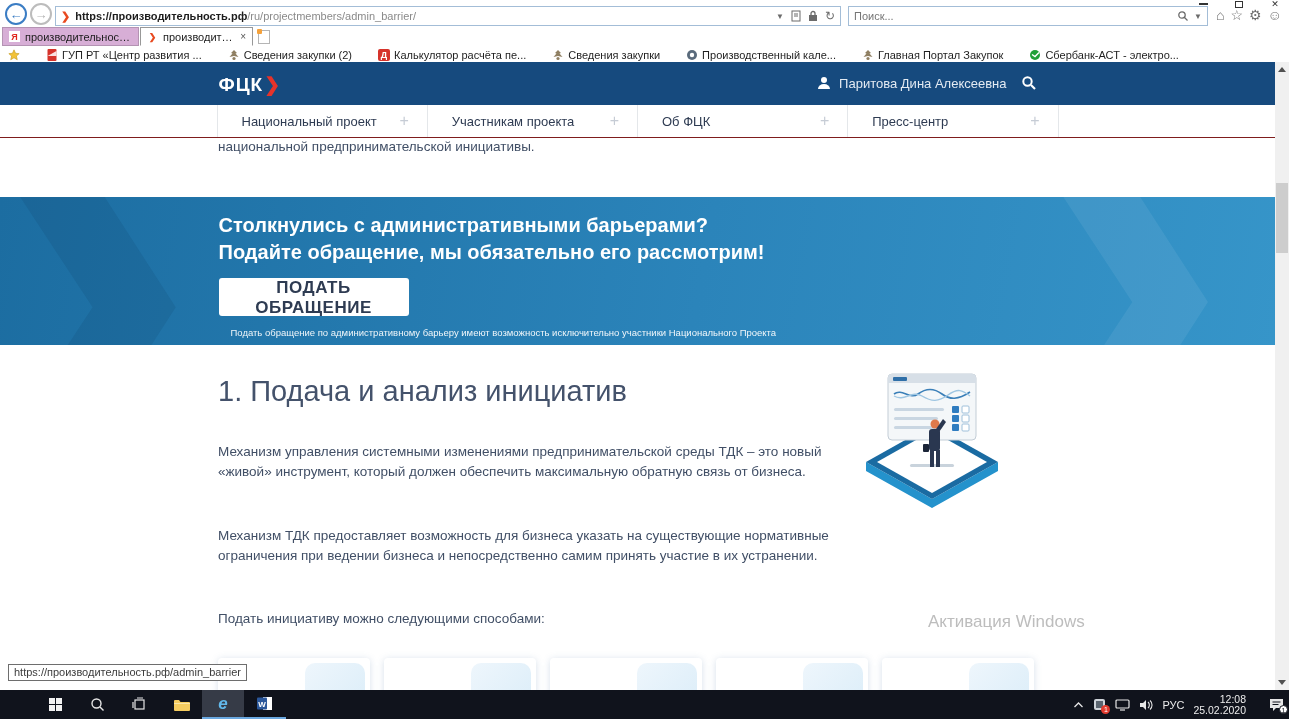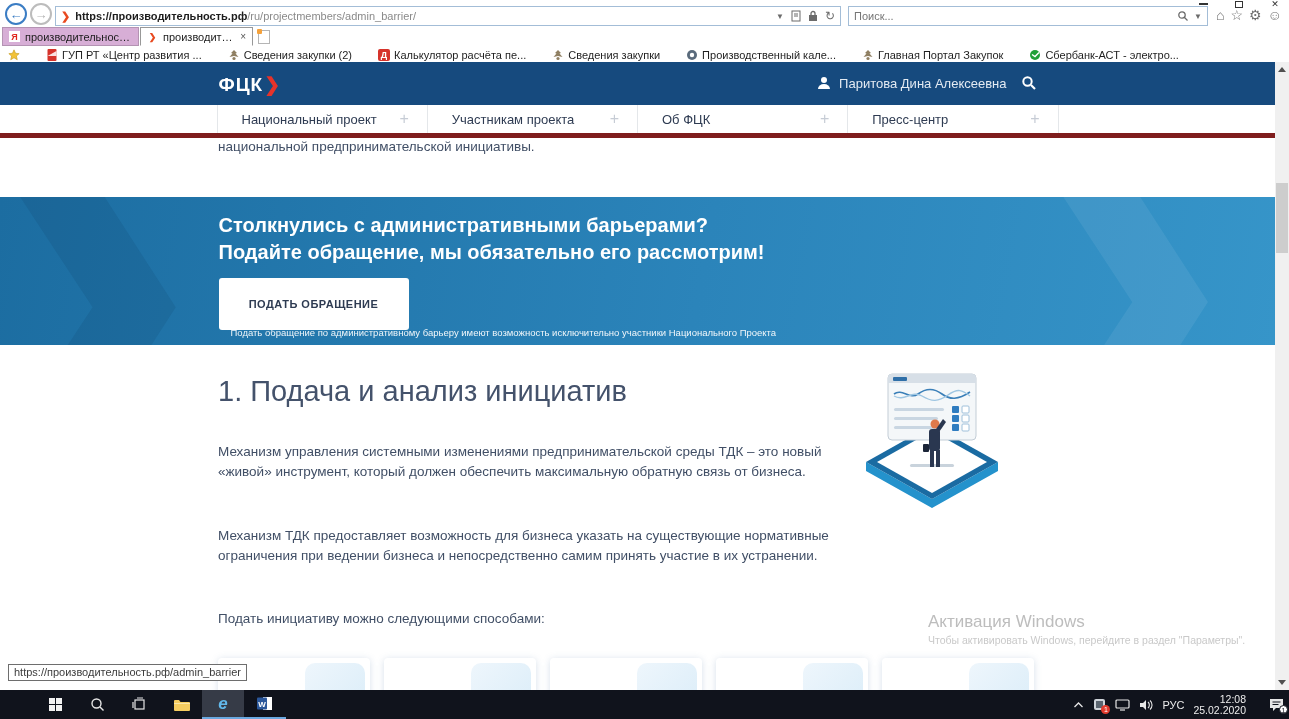--- a/index.html
+++ b/index.html
@@ -61,35 +61,35 @@
   .tri-down { width:0; height:0; border-left:4px solid transparent; border-right:4px solid transparent; border-top:5px solid #505050; }
   .vs-thumb { position:absolute; left:1px; top:121px; width:12px; height:70px; background:#cdcdcd; }
 
   .site-header { position:absolute; left:0; top:0; width:1275px; height:43px; background:#164a7e; }
   .container { position:relative; width:842px; height:100%; margin:0 auto; }
   .logo { position:absolute; left:2px; top:11px; font-size:19px; font-weight:800; color:#fff; letter-spacing:1px; }
   .logo .chev { color:#e6332a; margin-left:1px; }
   .hdr-user { position:absolute; right:52px; top:13px; display:flex; align-items:center; gap:7px; color:#e3eaf2; font-size:13px; white-space:nowrap; }
   .hdr-search { position:absolute; right:22px; top:13px; }
 
-  .site-nav { position:absolute; left:0; top:43px; width:1275px; height:33px; background:#fff; border-bottom:5px solid #7f1d1d; }
+  .site-nav { position:absolute; left:0; top:43px; width:1275px; height:33px; background:#fff; border-bottom:1px solid #7f1d1d; }
   .site-nav .container { display:flex; }
   .nav-item { flex:1; display:flex; align-items:center; justify-content:space-between; padding:0 18px 0 24px; border-left:1px solid #e4e7ea; font-size:13px; color:#2e3b52; cursor:pointer; }
   .nav-item:last-child { border-right:1px solid #e4e7ea; }
   .nav-plus { color:#c6ccd5; font-size:16px; font-weight:400; }
 
   .intro-tail { position:absolute; left:218px; top:77px; font-size:13.5px; color:#414f66; }
 
   .banner { position:absolute; left:0; top:135px; width:1275px; height:148px; background:linear-gradient(100deg,#1c6da1 0%, #2b84ba 55%, #3695c9 100%); overflow:hidden; }
   .banner::before { content:"❯"; position:absolute; right:30px; top:-95px; font-size:300px; font-weight:bold; color:rgba(255,255,255,0.07); }
   .banner::after { content:"❯"; position:absolute; left:-60px; top:-110px; font-size:330px; font-weight:bold; color:rgba(8,40,72,0.10); }
   .banner-inner { position:relative; width:842px; margin:4px auto; height:100%; z-index:2; }
   .bt1 { position:absolute; left:2px; top:13px; font-size:20px; font-weight:bold; color:#fff; }
   .bt2 { position:absolute; left:2px; top:40px; font-size:20px; font-weight:bold; color:#fff; }
-  .bbtn { position:absolute; left:2px; top:77px; width:190px; height:52px; background:#fff; border:none; border-radius:3px; font-size:11px; font-weight:bold; letter-spacing:.5px; color:#2e3b52; cursor:pointer; font-family:"Liberation Sans",sans-serif; }
+  .bbtn { position:absolute; left:2px; top:77px; width:190px; height:38px; background:#fff; border:none; border-radius:3px; font-size:17px; font-weight:bold; letter-spacing:.5px; color:#2e3b52; cursor:pointer; font-family:"Liberation Sans",sans-serif; }
   .bnote { position:absolute; left:14px; top:126px; font-size:9.5px; color:rgba(255,255,255,.93); }
 
   .heading { position:absolute; left:218px; top:313px; font-size:29px; font-weight:400; color:#44526b; }
   .para { position:absolute; left:218px; width:650px; font-size:13.5px; line-height:20px; color:#414f66; }
   .p1 { top:380px; } .p2 { top:464px; } .p3 { top:547px; }
 
   .illus { position:absolute; left:852px; top:306px; }
 
   .act-title { position:absolute; left:928px; top:550px; font-size:17px; color:#bdbdbd; }
   .act-sub { position:absolute; left:928px; top:572px; font-size:10.5px; color:#c9c9c9; }
@@ -314,21 +314,20 @@
       <rect x="78" y="82" width="4" height="17" fill="#2a3750"></rect>
       <rect x="84" y="82" width="4" height="17" fill="#2a3750"></rect>
       <rect x="71" y="76" width="6" height="8" rx="1" fill="#1b2538"></rect>
     </svg>
 
     <div class="para p1">Механизм управления системными изменениями предпринимательской среды ТДК – это новый «живой» инструмент, который должен обеспечить максимальную обратную связь от бизнеса.</div>
     <div class="para p2">Механизм ТДК предоставляет возможность для бизнеса указать на существующие нормативные ограничения при ведении бизнеса и непосредственно самим принять участие в их устранении.</div>
     <div class="para p3">Подать инициативу можно следующими способами:</div>
 
     <div class="act-title">Активация Windows</div>
-    <div class="act-sub">Чтобы активировать Windows, перейдите в раздел "Параметры".</div>
 
     <div class="cards">
       <div class="card">
           <span class="blob"></span>
           <span class="glyph">«</span>
         </div>
       <div class="card">
           <span class="blob"></span>
           <span class="glyph">«</span>
         </div>

